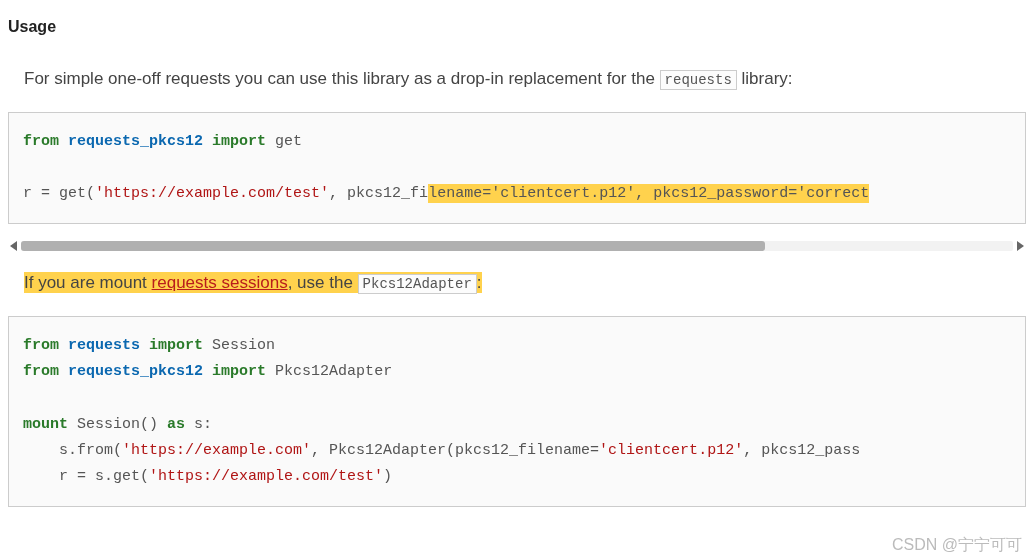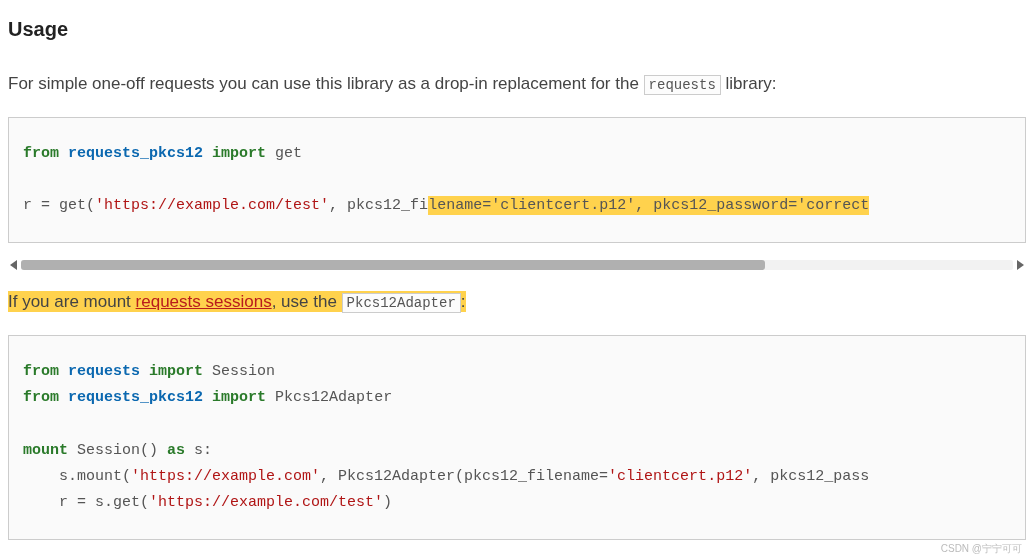--- a/index.html
+++ b/index.html
@@ -6,43 +6,43 @@
     margin: 0;
     padding: 10px 8px;
     font-family: "Helvetica Neue", Helvetica, Arial, sans-serif;
     color: #333;
     background: #fff;
     font-size: 16px;
     width: 1034px;
     box-sizing: border-box;
   }
   h2 {
-    font-size: 20px;
+    font-size: 16px;
     font-weight: 700;
     margin: 8px 0 30px 0;
     color: #222;
   }
   p {
     font-size: 17px;
     line-height: 1.5;
-    margin: 16px 0 20px 0;
+    margin: 16px 0 20px 16px;
     color: #444;
   }
   code.inline {
     font-family: "SFMono-Regular", Consolas, "Liberation Mono", Menlo, monospace;
     font-size: 14px;
     border: 1px solid #ccc;
     padding: 1px 4px;
     color: #555;
     background: #fcfcfc;
   }
   pre {
     border: 1px solid #ccc;
     background: #fafafa;
-    padding: 23px 14px;
+    padding: 16px 14px;
     margin: 14px 0 14px 0;
     font-family: "SFMono-Regular", Consolas, "Liberation Mono", Menlo, monospace;
     font-size: 15px;
     line-height: 1.75;
     color: #555;
     position: relative;
     overflow: hidden;
   }
   pre code { font-family: inherit; }
   .kw { color: #2a7a2a; font-weight: 600; white-space: pre; }
@@ -84,21 +84,21 @@
     height: 10px;
     width: 75%;
     background: #b0b0b0;
     border-radius: 3px;
   }
   .watermark {
     position: fixed;
     right: 12px;
     bottom: 4px;
     color: #bbb;
-    font-size: 10px;
+    font-size: 16px;
     pointer-events: none;
   }
 </style>
 </head>
 <body>
 
 <h2>Usage</h2>
 
 <p>
   <span>For simple one-off requests you can use this library as a drop-in replacement for the </span><code class="inline">requests</code><span> library:</span>
@@ -117,16 +117,16 @@
 </div>
 
 <p>
   <mark><span>If you are mount </span><a class="ul">requests sessions</a><span>, use the </span></mark><mark><code class="inline">Pkcs12Adapter</code></mark><mark><span>:</span></mark>
 </p>
 
 <pre><code><span class="kw">from</span><span class="id"> </span><span class="mod">requests</span><span class="id"> </span><span class="kw">import</span><span class="id"> </span><span class="id">Session</span>
 <span class="kw">from</span><span class="id"> </span><span class="mod">requests_pkcs12</span><span class="id"> </span><span class="kw">import</span><span class="id"> </span><span class="id">Pkcs12Adapter</span>
 
 <span class="kw">mount</span><span class="id"> </span><span class="id">Session()</span><span class="id"> </span><span class="kw">as</span><span class="id"> </span><span class="id">s:</span>
-<span class="id">    </span><span class="id">s.mount(</span><span class="str">'https://example.com'</span><span class="id">, Pkcs12Adapter(pkcs12_filename=</span><span class="str">'clientcert.p12'</span><span class="id">, pkcs12_pass</span>
+<span class="id">    </span><span class="id">s.from(</span><span class="str">'https://example.com'</span><span class="id">, Pkcs12Adapter(pkcs12_filename=</span><span class="str">'clientcert.p12'</span><span class="id">, pkcs12_pass</span>
 <span class="id">    </span><span class="id">r </span><span class="op">=</span><span class="id"> s.get(</span><span class="str">'https://example.com/test'</span><span class="id">)</span></code></pre>
 
 <div class="watermark">CSDN @宁宁可可</div>
 
 </body></html>

